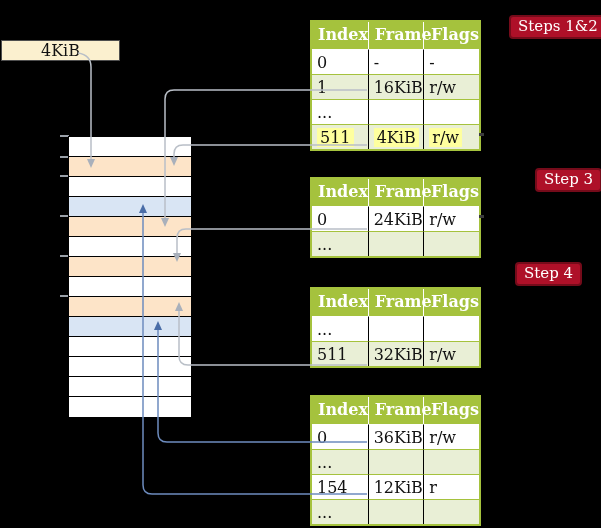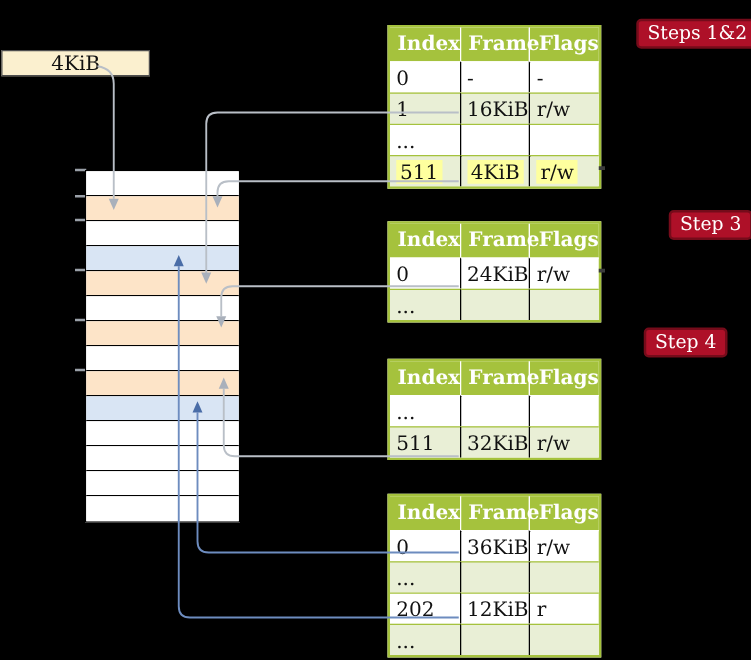--- a/index.html
+++ b/index.html
@@ -187,21 +187,21 @@
           <td>0</td>
           <td>36KiB</td>
           <td>r/w</td>
         </tr>
         <tr class="shaded">
           <td>...</td>
           <td></td>
           <td></td>
         </tr>
         <tr>
-          <td>202</td>
+          <td>154</td>
           <td>12KiB</td>
           <td>r</td>
         </tr>
         <tr class="shaded">
           <td>...</td>
           <td></td>
           <td></td>
         </tr>
       </tbody>
     </table>

